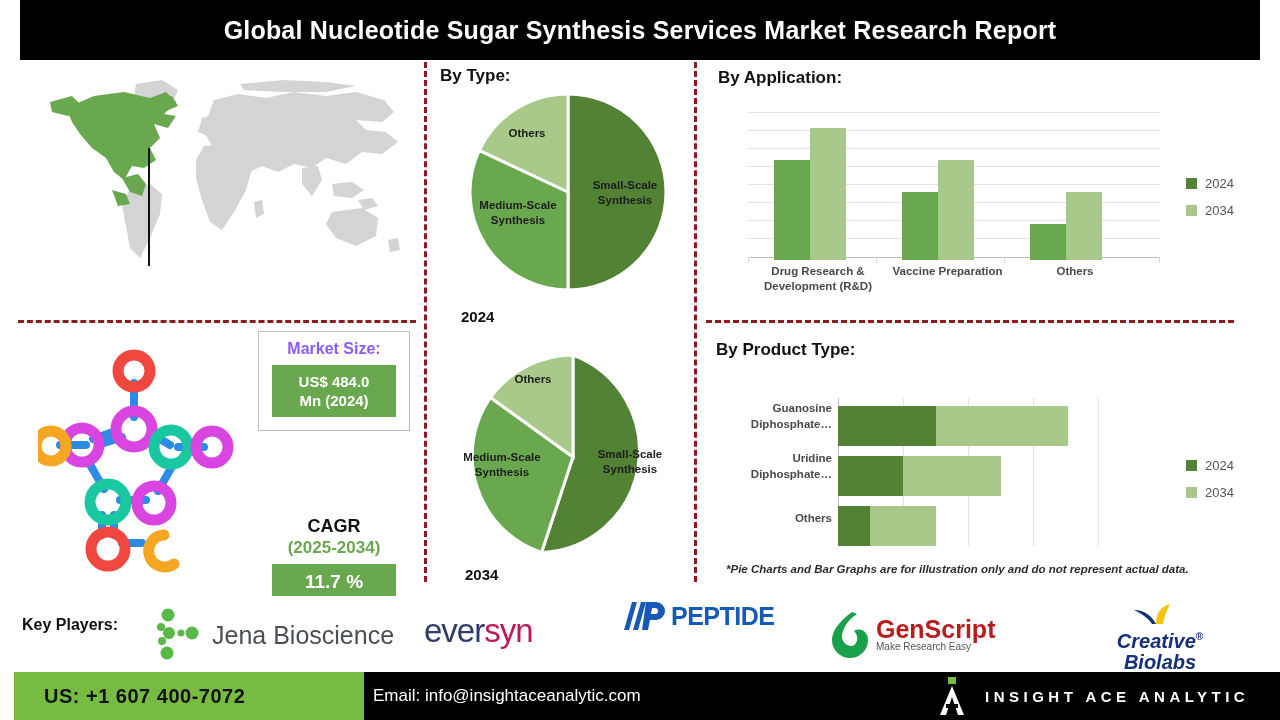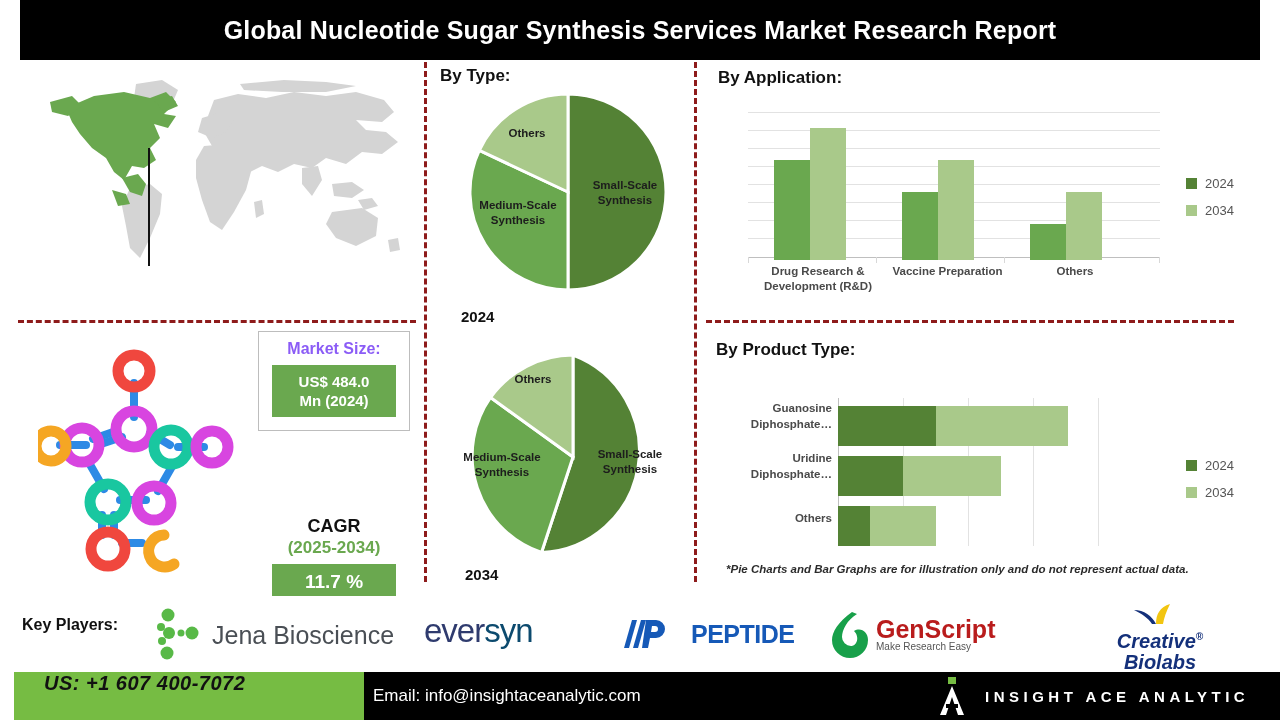--- a/index.html
+++ b/index.html
@@ -113,31 +113,31 @@
   
   .players { position:absolute; left:0; top:596px; width:1280px; height:76px; background:#fff; }
   .players .kp {
     position:absolute; left:22px; top:20px; font-size:16px; font-weight:bold; color:#111;
   }
   .logo { position:absolute; display:flex; align-items:center; }
 
   .jena-txt { font-size:25px; color:#4a4f55; font-family:"Liberation Sans", sans-serif; }
   .eversyn-wrap { position:relative; }
   .eversyn-txt { font-size:33px; color:#2f3b6e; letter-spacing:-1px; position:relative; z-index:2;}
-  .eversyn-txt .syn { color:#0c4a6e; }
+  .eversyn-txt .syn { color:#be185d; }
   .peptide-txt { font-size:25px; font-weight:bold; color:#1659b7; letter-spacing:-0.5px; font-family:"Liberation Sans", sans-serif;}
   .genscript-txt { font-size:25px; font-weight:bold; color:#b91c1c; line-height:24px;}
   .genscript-sub { font-size:10px; color:#555; font-weight:normal; }
   .creative-txt { font-size:20px; font-weight:bold; font-style:italic; color:#14307a; line-height:21px; text-align:center;}
 
   
   .footer { position:absolute; left:0; top:672px; width:1280px; height:48px; }
   .f-green {
     position:absolute; left:14px; top:0; width:350px; height:48px; background:#76bc43;
-    display:flex; padding-left:30px;font-style:italic;
+    display:flex; align-items:center; padding-left:30px;
   }
   .f-green .t { font-size:20px; font-weight:bold; color:#111; letter-spacing:0.5px;}
   .f-black {
     position:absolute; left:364px; top:0; width:916px; height:48px; background:#000;
     display:flex; align-items:center;
   }
   .f-black .email { position:absolute; left:9px; font-size:17px; color:#fff; }
   .f-brand { position:absolute; left:575px; display:flex; align-items:center; }
   .f-brand .bname {
     margin-left:20px; font-size:15px; color:#fff; letter-spacing:4.5px; font-weight:bold;
@@ -391,21 +391,21 @@
       <span class="jena-txt" style="margin-left:8px;">Jena Bioscience</span>
     </div>
 
     <div class="logo eversyn-wrap" style="left:424px; top:16px;">
 
       <span class="eversyn-txt">
         <span>ever</span><span class="syn">syn</span>
       </span>
     </div>
 
-    <div class="logo" style="left:622px; top:22px;gap:20px;">
+    <div class="logo" style="left:622px; top:4px;">
       <svg width="44" height="32" viewBox="0 0 44 32">
         <path d="M2 30 L10 2 L15 2 L7 30 Z" fill="#1659b7"></path>
         <path d="M11 30 L19 2 L24 2 L16 30 Z" fill="#1659b7"></path>
         <path d="M24 2 L34 2 A9 9 0 0 1 34 20 L28 20 L26 30 L20 30 Z M30 8 L29 14 L33 14 A3 3 0 0 0 33 8 Z" fill="#1659b7"></path>
       </svg>
       <span class="peptide-txt" style="margin-left:5px;">PEPTIDE</span>
     </div>
 
     <div class="logo" style="left:830px; top:14px;">
       <svg width="42" height="48" viewBox="0 0 42 48">

